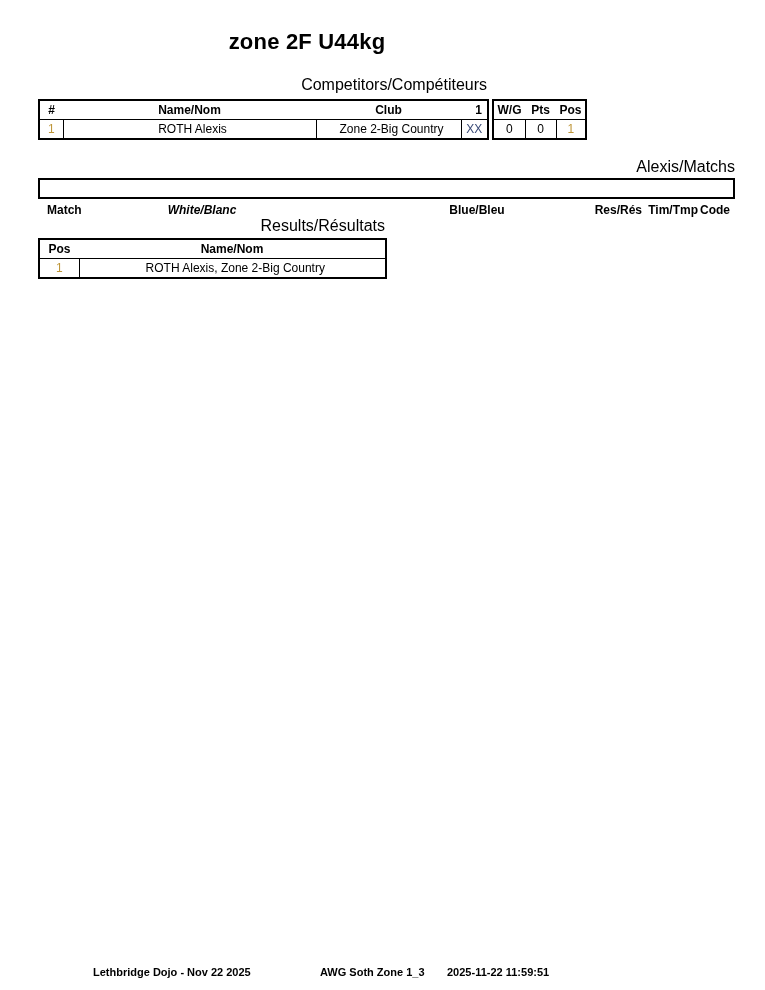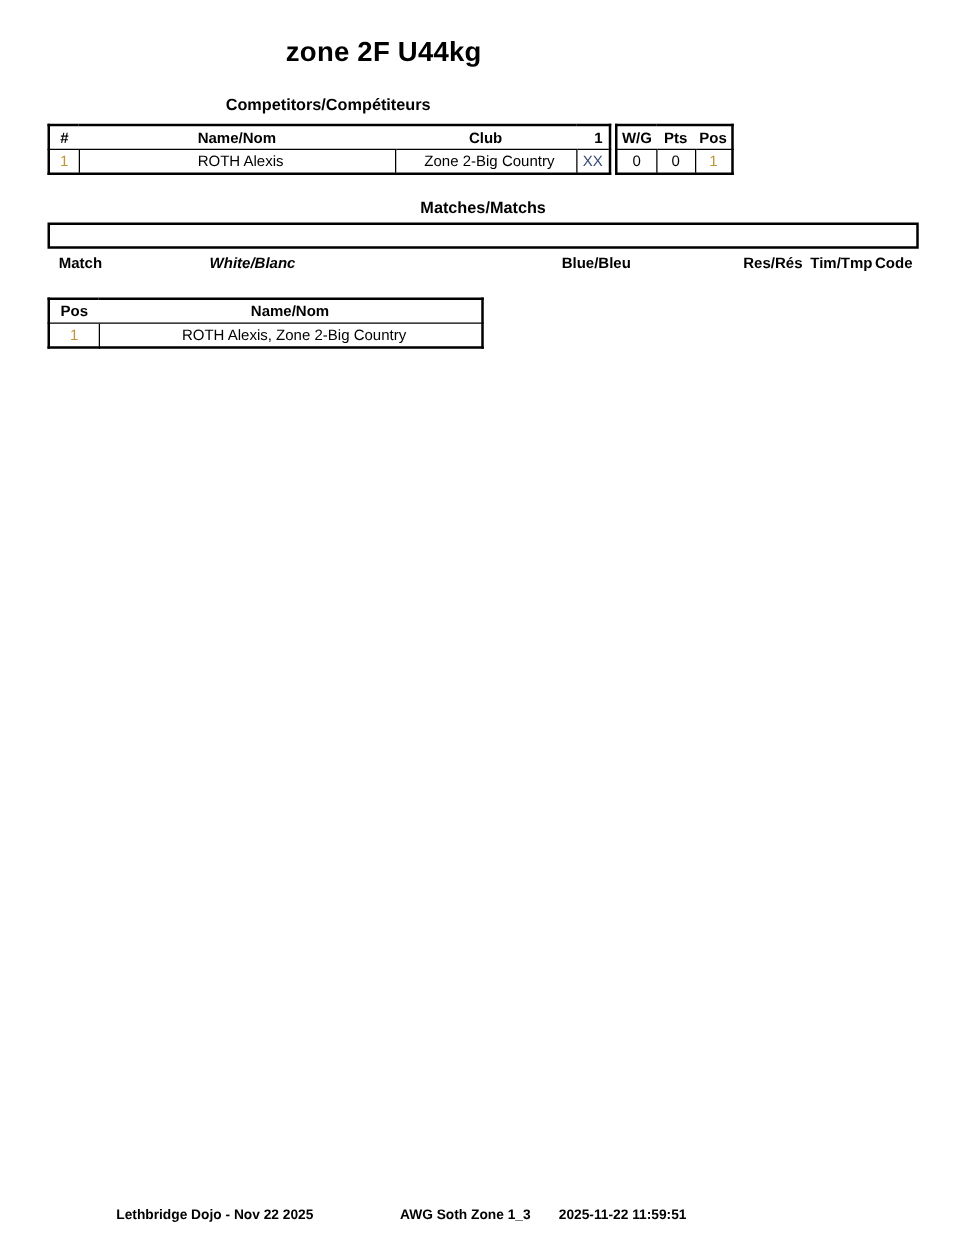--- a/index.html
+++ b/index.html
@@ -22,23 +22,23 @@
     left: 0;
     width: 614px;
     margin: 0;
     text-align: center;
     font-size: 22px;
     font-weight: bold;
     letter-spacing: 0.2px;
   }
   .section-heading {
     position: absolute;
-    text-align: center;
-    font-size: 13px;
-    font-weight: bold;
+    text-align: right;
+    font-size: 16px;
+    font-weight: normal;
   }
   .competitors-heading { top: 76px; left: 38px; width: 449px; }
   .matches-heading    { top: 158px; left: 38px; width: 697px; }
   .results-heading    { top: 217px; left: 38px; width: 347px; }
 
   .competitors-tables {
     position: absolute;
     top: 99px;
     left: 38px;
     display: flex;
@@ -167,31 +167,32 @@
       <tbody>
         <tr>
           <td>0</td>
           <td>0</td>
           <td class="gold">1</td>
         </tr>
       </tbody>
     </table>
   </div>
 
-  <div class="section-heading matches-heading">Matches/Matchs</div>
+  <div class="section-heading matches-heading">Alexis/Matchs</div>
 
   <div class="matches-header">
     <span class="mh-match">Match</span>
     <span class="mh-white">White/Blanc</span>
     <span class="mh-blue">Blue/Bleu</span>
     <span class="mh-res">Res/Rés</span>
     <span class="mh-tim">Tim/Tmp</span>
     <span class="mh-code">Code</span>
   </div>
 
+  <div class="section-heading results-heading">Results/Résultats</div>
 
   <table class="tbl results-tbl">
     <colgroup>
       <col style="width:40px">
         <col style="width:307px">
     </colgroup>
     <thead>
       <tr>
         <th>Pos</th>
         <th>Name/Nom</th>

